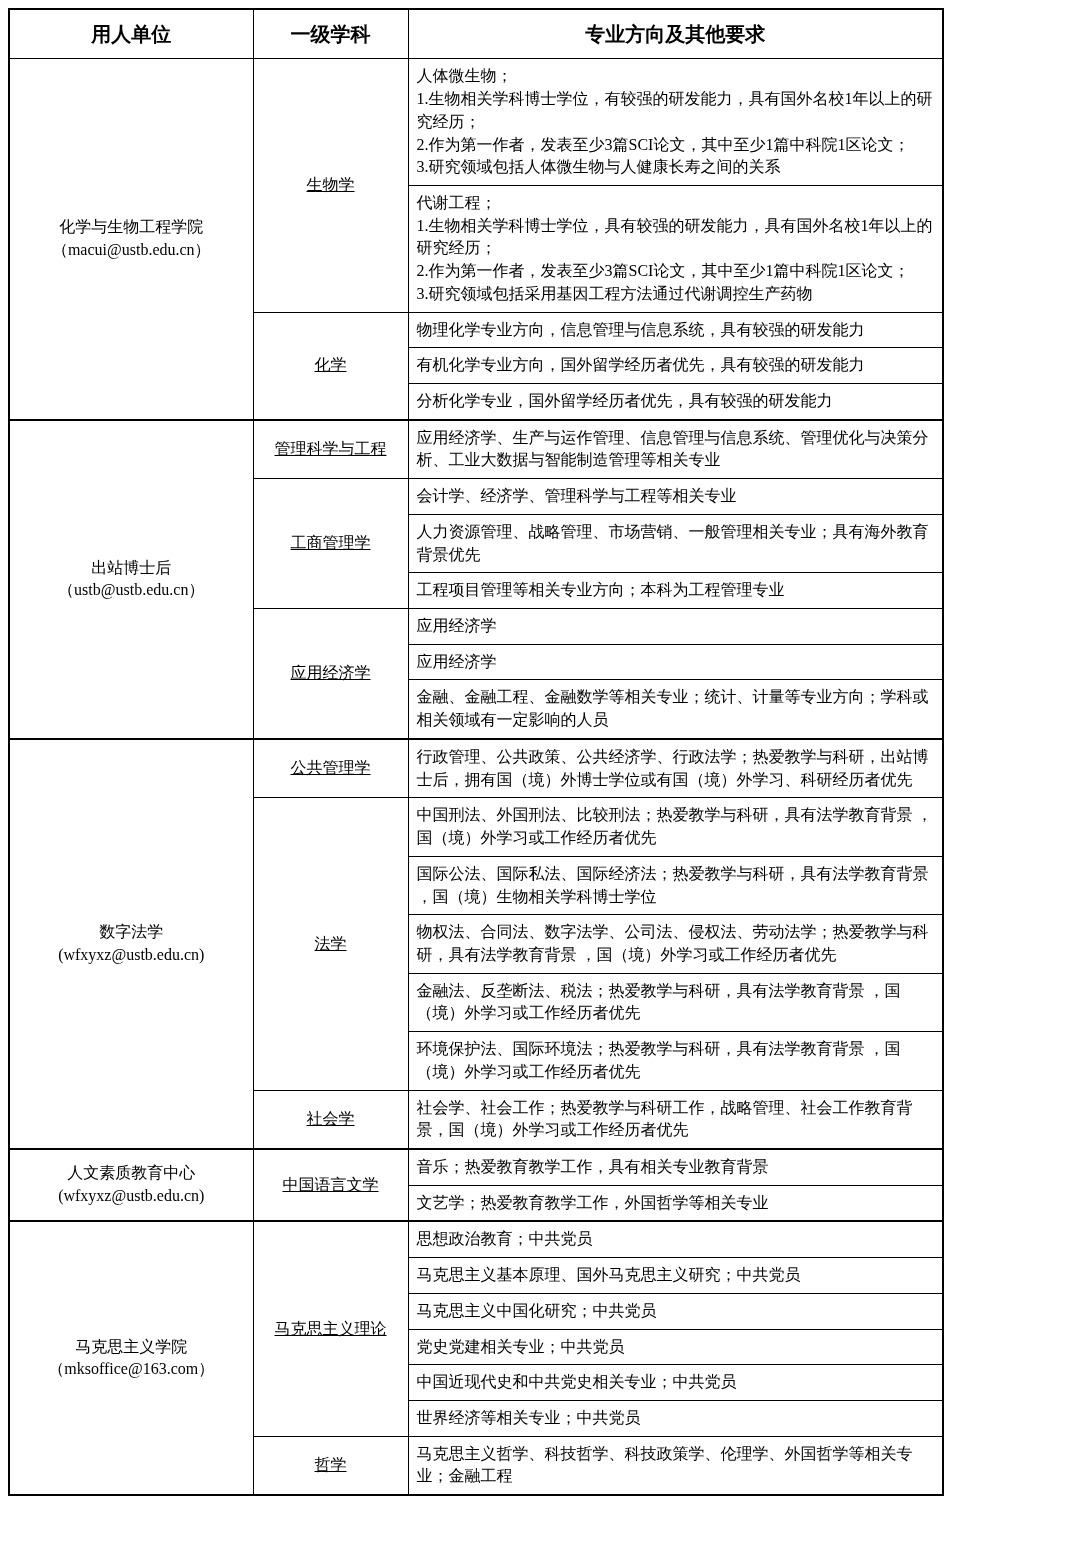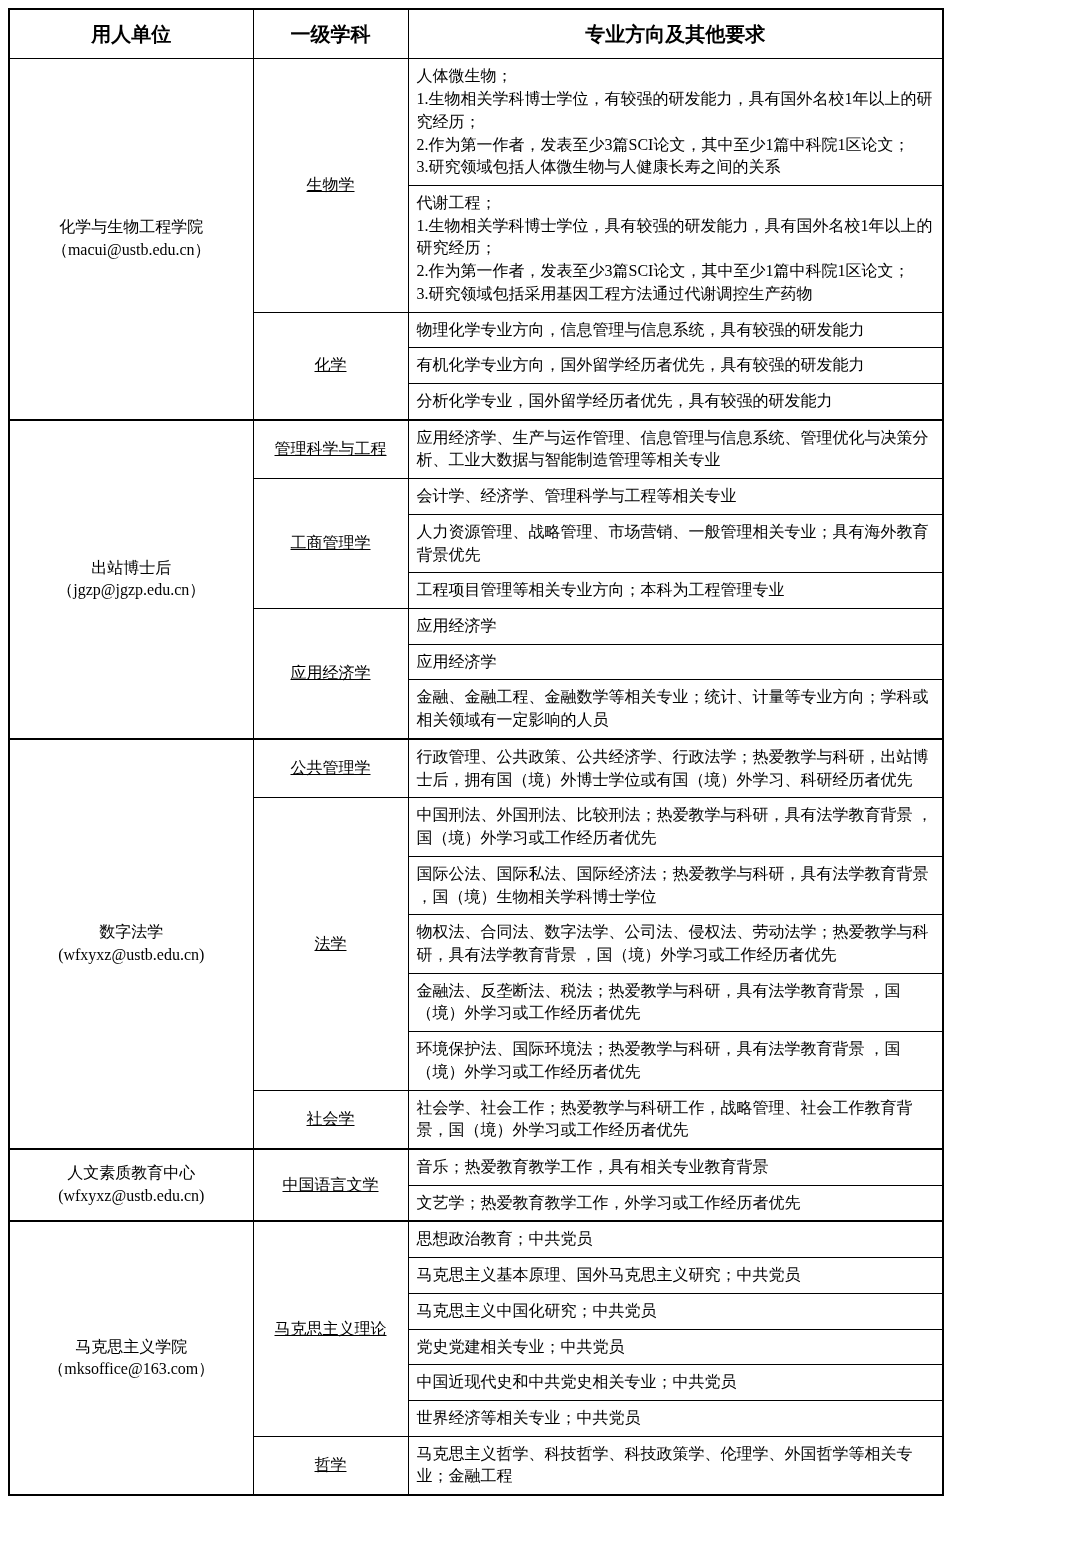--- a/index.html
+++ b/index.html
@@ -105,21 +105,21 @@
         </tr>
         <tr>
           <td class="requirement-cell">有机化学专业方向，国外留学经历者优先，具有较强的研发能力</td>
         </tr>
         <tr>
           <td class="requirement-cell">分析化学专业，国外留学经历者优先，具有较强的研发能力</td>
         </tr>
         <tr class="group-start">
           <td rowspan="7" class="employer-cell">
             <span class="emp-name">出站博士后</span>
-            <span class="emp-email">（jgzp@jgzp.edu.cn）</span>
+            <span class="emp-email">（ustb@ustb.edu.cn）</span>
           </td>
           <td rowspan="1" class="discipline-cell">管理科学与工程</td>
           <td class="requirement-cell">应用经济学、生产与运作管理、信息管理与信息系统、管理优化与决策分析、工业大数据与智能制造管理等相关专业</td>
         </tr>
         <tr>
           <td rowspan="3" class="discipline-cell">工商管理学</td>
           <td class="requirement-cell">会计学、经济学、管理科学与工程等相关专业</td>
         </tr>
         <tr>
           <td class="requirement-cell">人力资源管理、战略管理、市场营销、一般管理相关专业；具有海外教育背景优先</td>
@@ -167,21 +167,21 @@
         </tr>
         <tr class="group-start">
           <td rowspan="2" class="employer-cell">
             <span class="emp-name">人文素质教育中心</span>
             <span class="emp-email">(wfxyxz@ustb.edu.cn)</span>
           </td>
           <td rowspan="2" class="discipline-cell">中国语言文学</td>
           <td class="requirement-cell">音乐；热爱教育教学工作，具有相关专业教育背景</td>
         </tr>
         <tr>
-          <td class="requirement-cell">文艺学；热爱教育教学工作，外学习或工作经历者优先</td>
+          <td class="requirement-cell">文艺学；热爱教育教学工作，外国哲学等相关专业</td>
         </tr>
         <tr class="group-start">
           <td rowspan="7" class="employer-cell">
             <span class="emp-name">马克思主义学院</span>
             <span class="emp-email">（mksoffice@163.com）</span>
           </td>
           <td rowspan="6" class="discipline-cell">马克思主义理论</td>
           <td class="requirement-cell">思想政治教育；中共党员</td>
         </tr>
         <tr>

